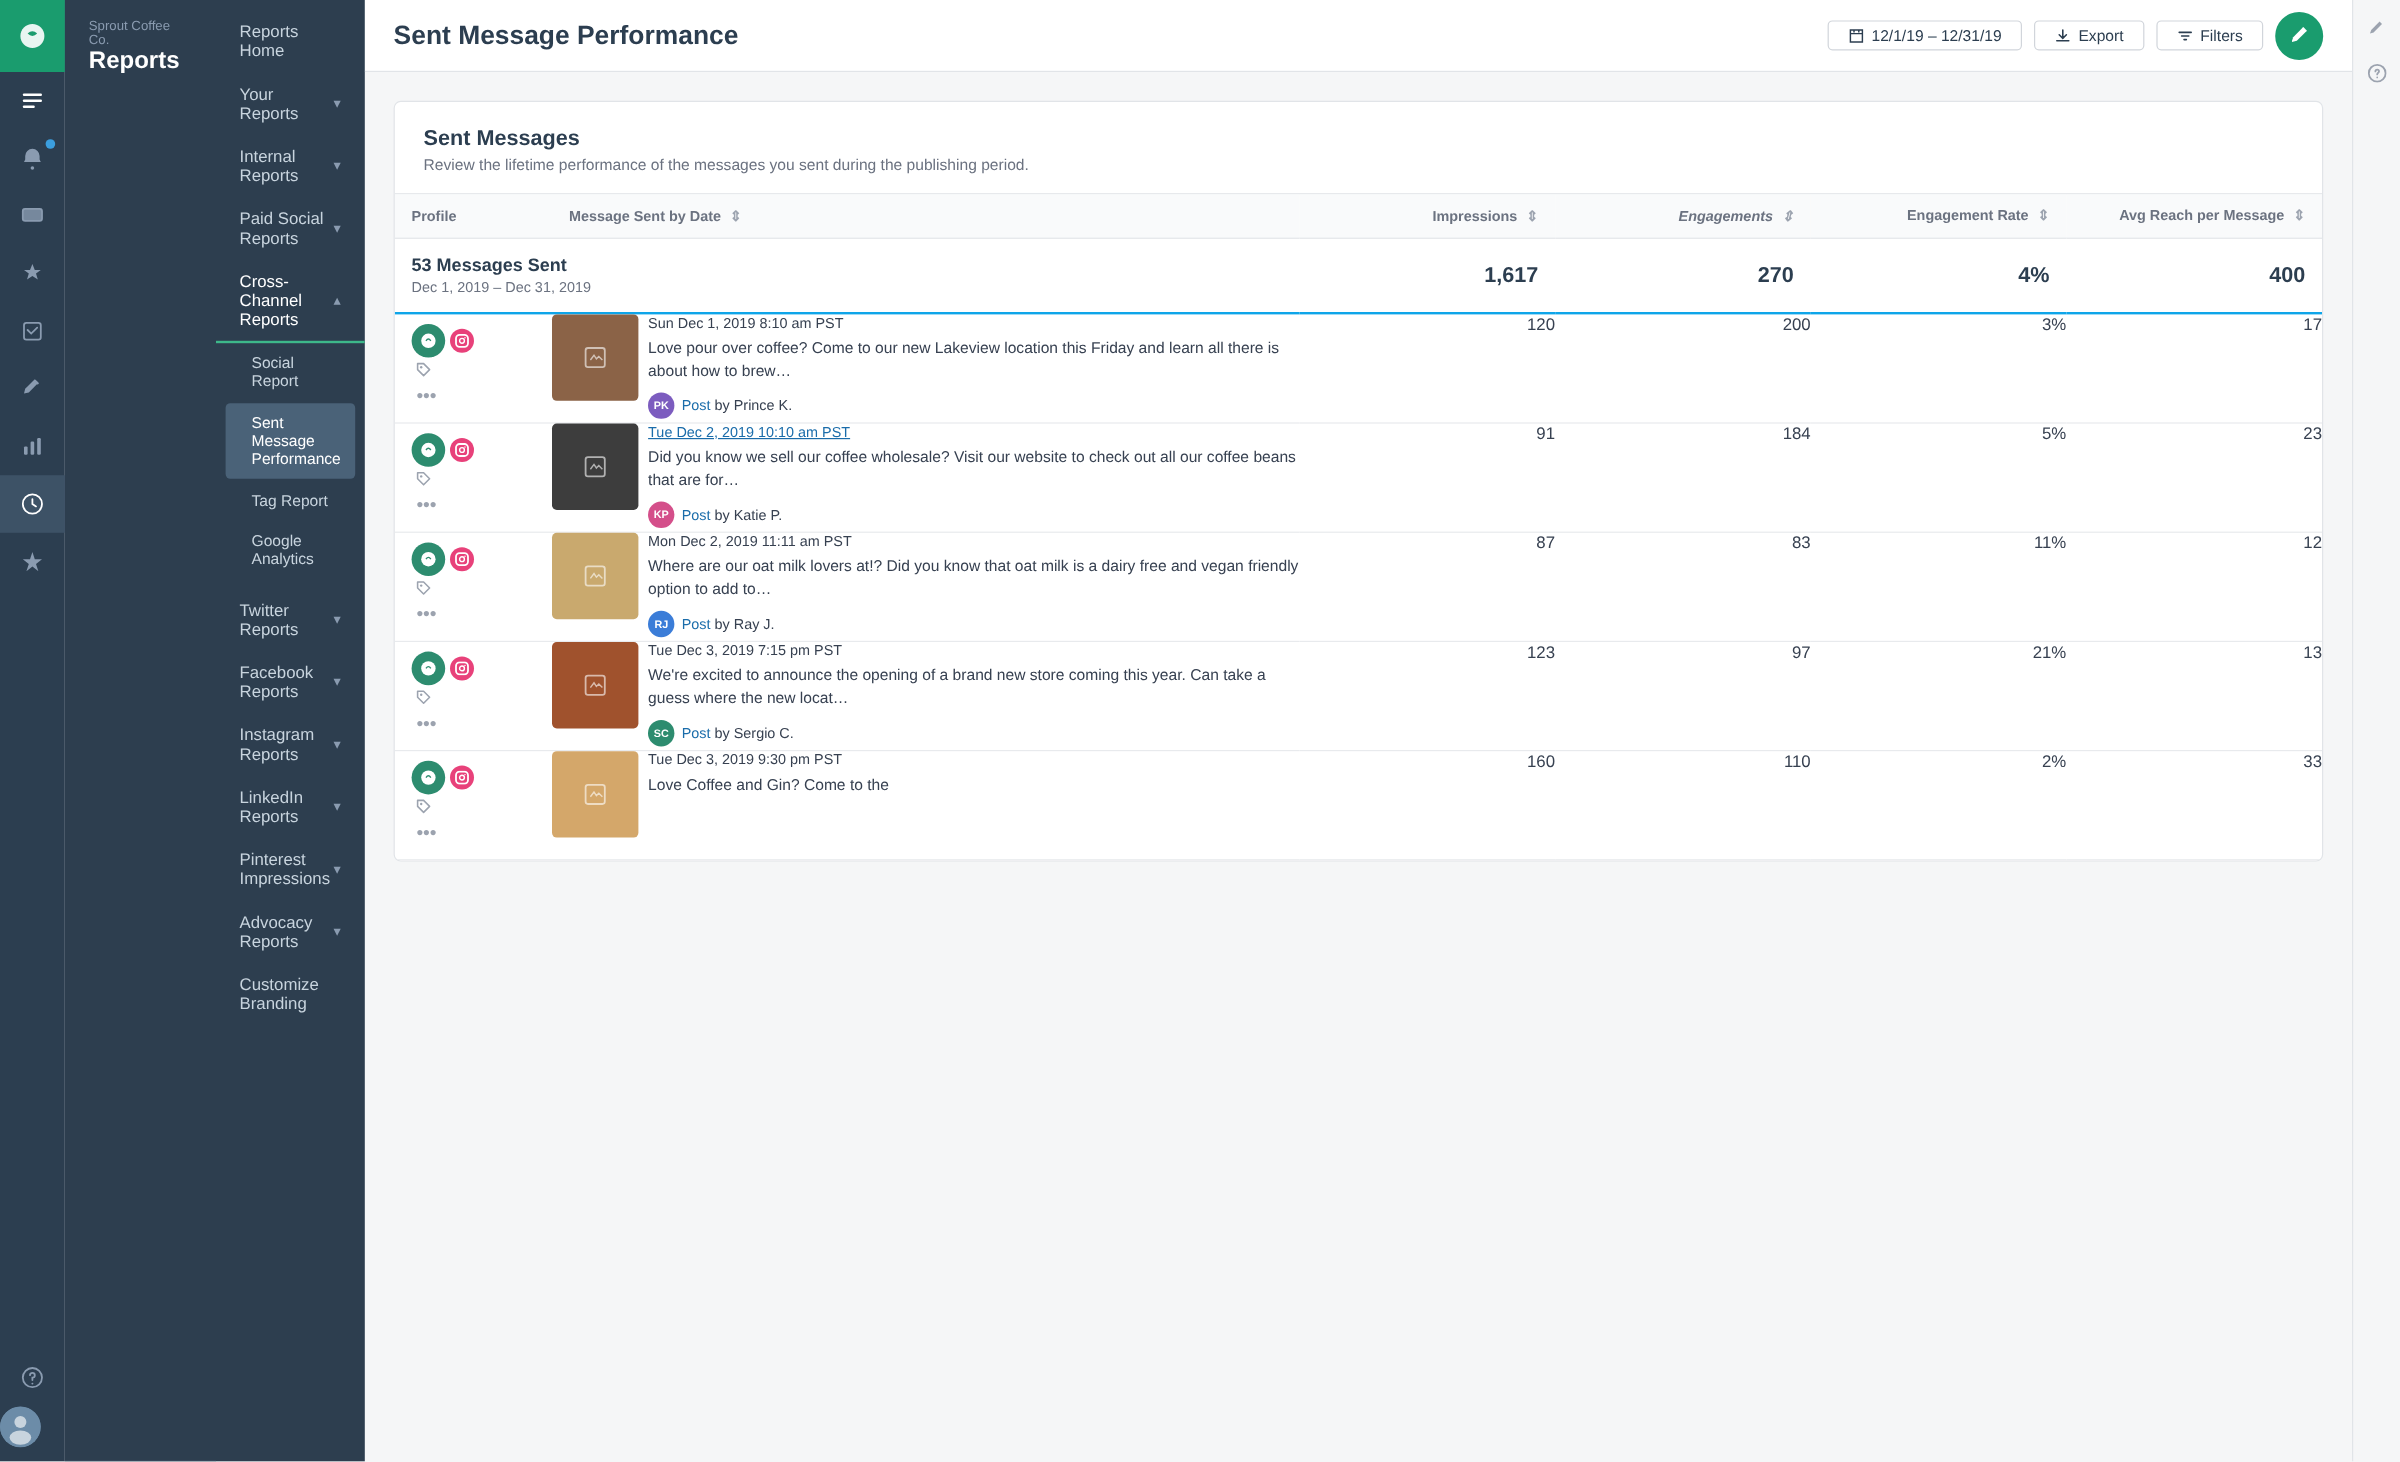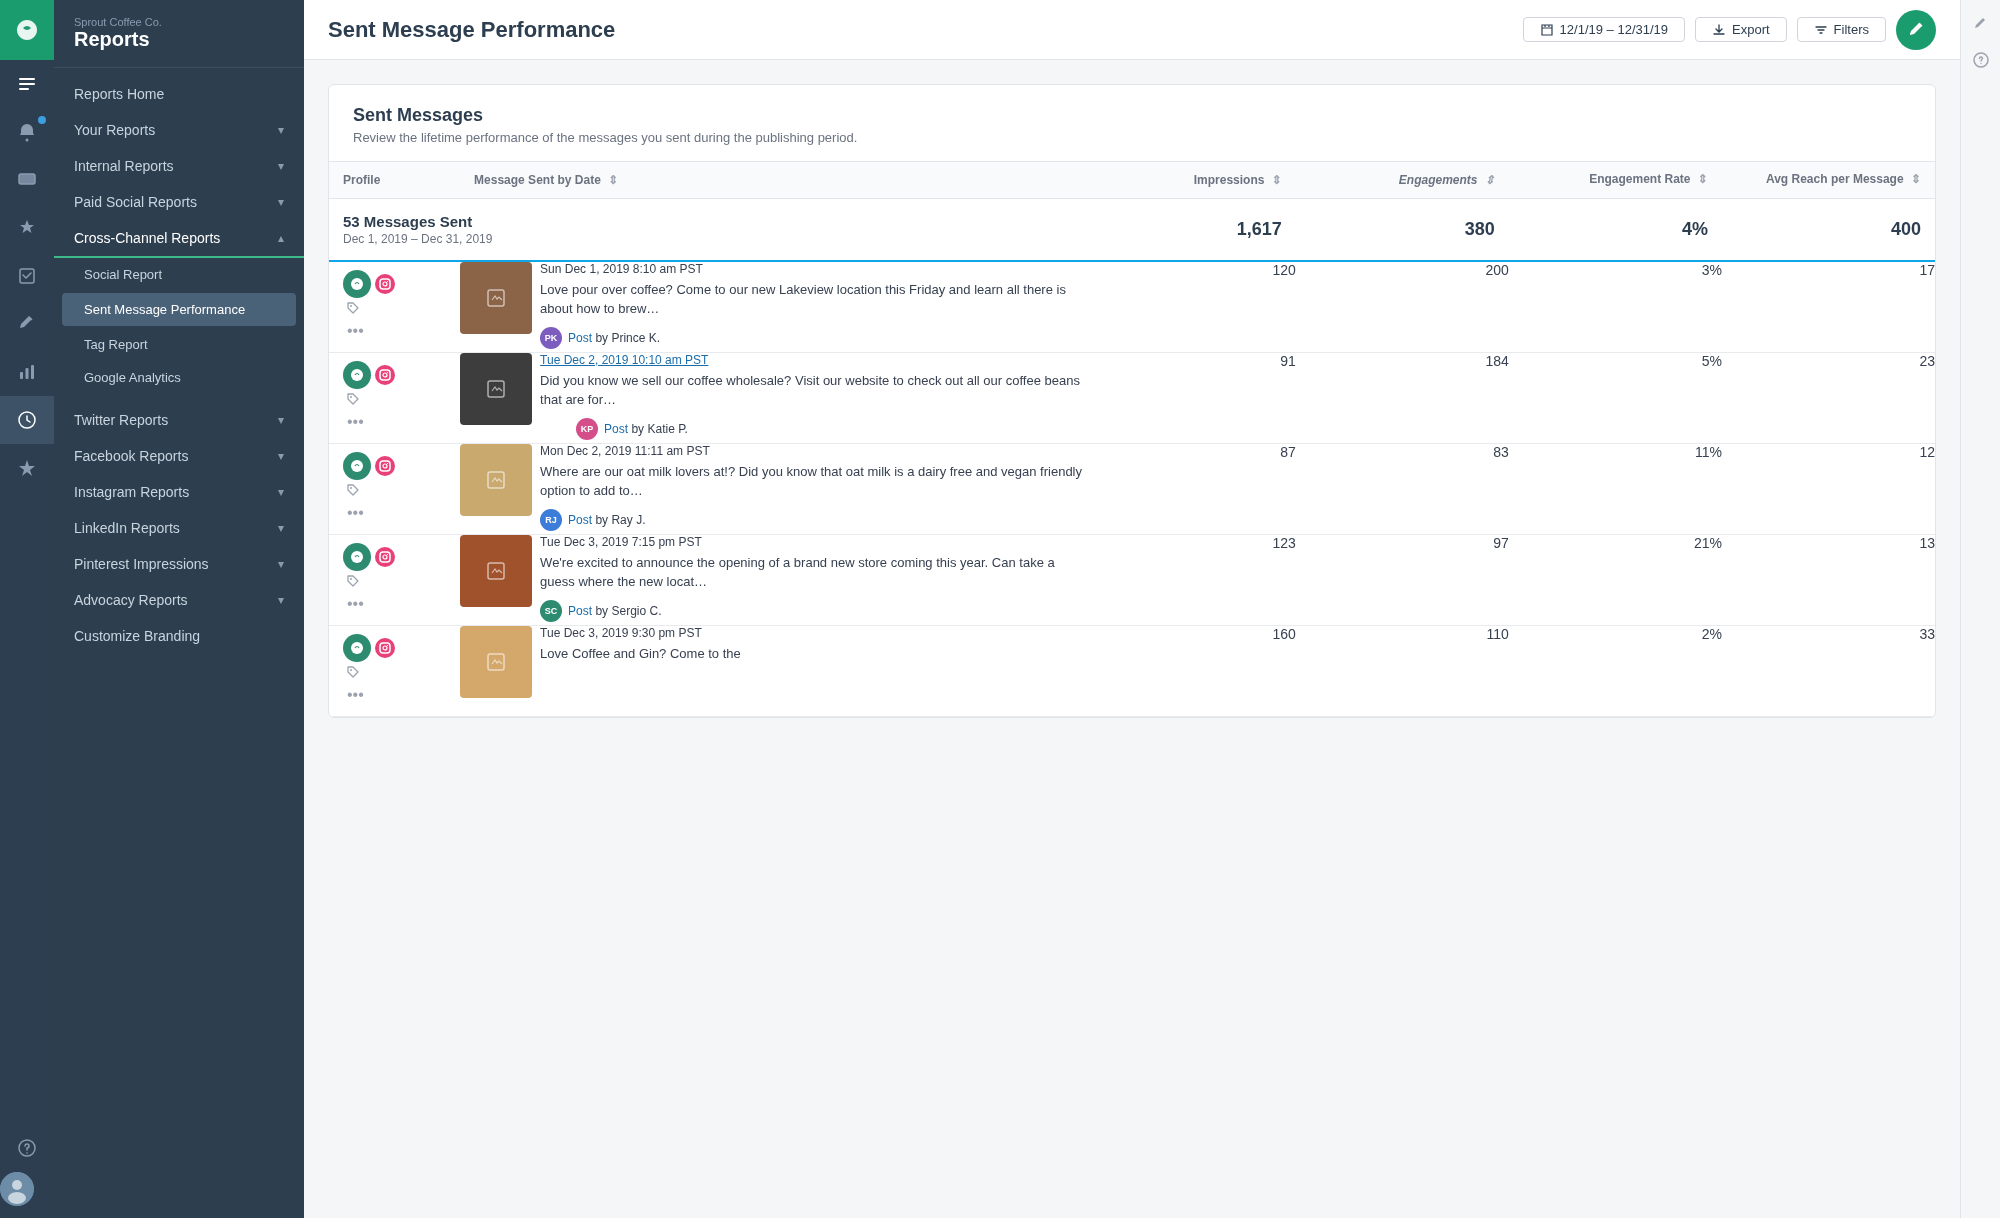--- a/index.html
+++ b/index.html
@@ -63,21 +63,21 @@
       cursor: pointer;
     }
     .rail-avatar svg { width: 34px; height: 34px; }
 
     
     .sidebar {
       width: 250px;
       background: #2d3e4f;
       color: #c8d4de;
       display: flex;
-      flex-direction: column;
+      flex-direction: row;
       flex-shrink: 0;
       overflow-y: auto;
     }
     .sidebar-header {
       padding: 16px 20px;
       border-bottom: 1px solid #3a4f62;
     }
     .sidebar-header .company { font-size: 11px; color: #8a9bb0; }
     .sidebar-header .title { font-size: 20px; font-weight: 600; color: white; }
 
@@ -501,21 +501,21 @@
           </tr>
         </thead>
         <tbody>
 
           <tr class="summary-row">
             <td colspan="2">
               <div class="summary-title">53 Messages Sent</div>
               <div class="summary-date">Dec 1, 2019 – Dec 31, 2019</div>
             </td>
             <td class="summary-num">1,617</td>
-            <td class="summary-num">380</td>
+            <td class="summary-num">270</td>
             <td class="summary-num">4%</td>
             <td class="summary-num">400</td>
           </tr>
 
         <tr class="message-row">
     <td style="padding:0; vertical-align:top;">
     <div class="profile-col-cell">
       <div class="profile-icons">
         <div class="profile-icon-sprout">
           <svg width="14" height="14" viewBox="0 0 14 14" fill="white">
@@ -601,21 +601,21 @@
           <svg width="24" height="24" viewBox="0 0 24 24" fill="none">
                       <rect x="4" y="4" width="16" height="16" rx="2" stroke="rgba(255,255,255,0.6)" stroke-width="1.5" fill="none"></rect>
                       <path d="M8 14l3-4 2 3 2-2 3 3" stroke="rgba(255,255,255,0.6)" stroke-width="1.2" fill="none"></path>
                     </svg>
         </div>
         <div class="message-text-area">
           <div class="message-date" style="color:#1a6caa; text-decoration:underline; cursor:pointer;">Tue Dec 2, 2019 10:10 am PST</div>
           <div class="message-body">Did you know we sell our coffee wholesale? Visit our website to check out all our coffee beans that are for…</div>
 
     <div class="message-author-row">
-      <div class="author-avatar-img" style="background:#d44f8a; width:22px; height:22px; border-radius:50%; display:flex; align-items:center; justify-content:center; font-size:9px; color:white; font-weight:600;margin-left:36px;">KP</div>
+      <div class="author-avatar-img" style="background:#d44f8a; width:22px; height:22px; border-radius:50%; display:flex; align-items:center; justify-content:center; font-size:9px; color:white; font-weight:600;">KP</div>
       <span class="message-author"><a href="#">Post</a> by Katie P.</span>
     </div>
 
         </div>
       </div>
     </td>
 
     <td class="num-cell">91</td>
     <td class="num-cell">184</td>
     <td class="num-cell">5%</td>

